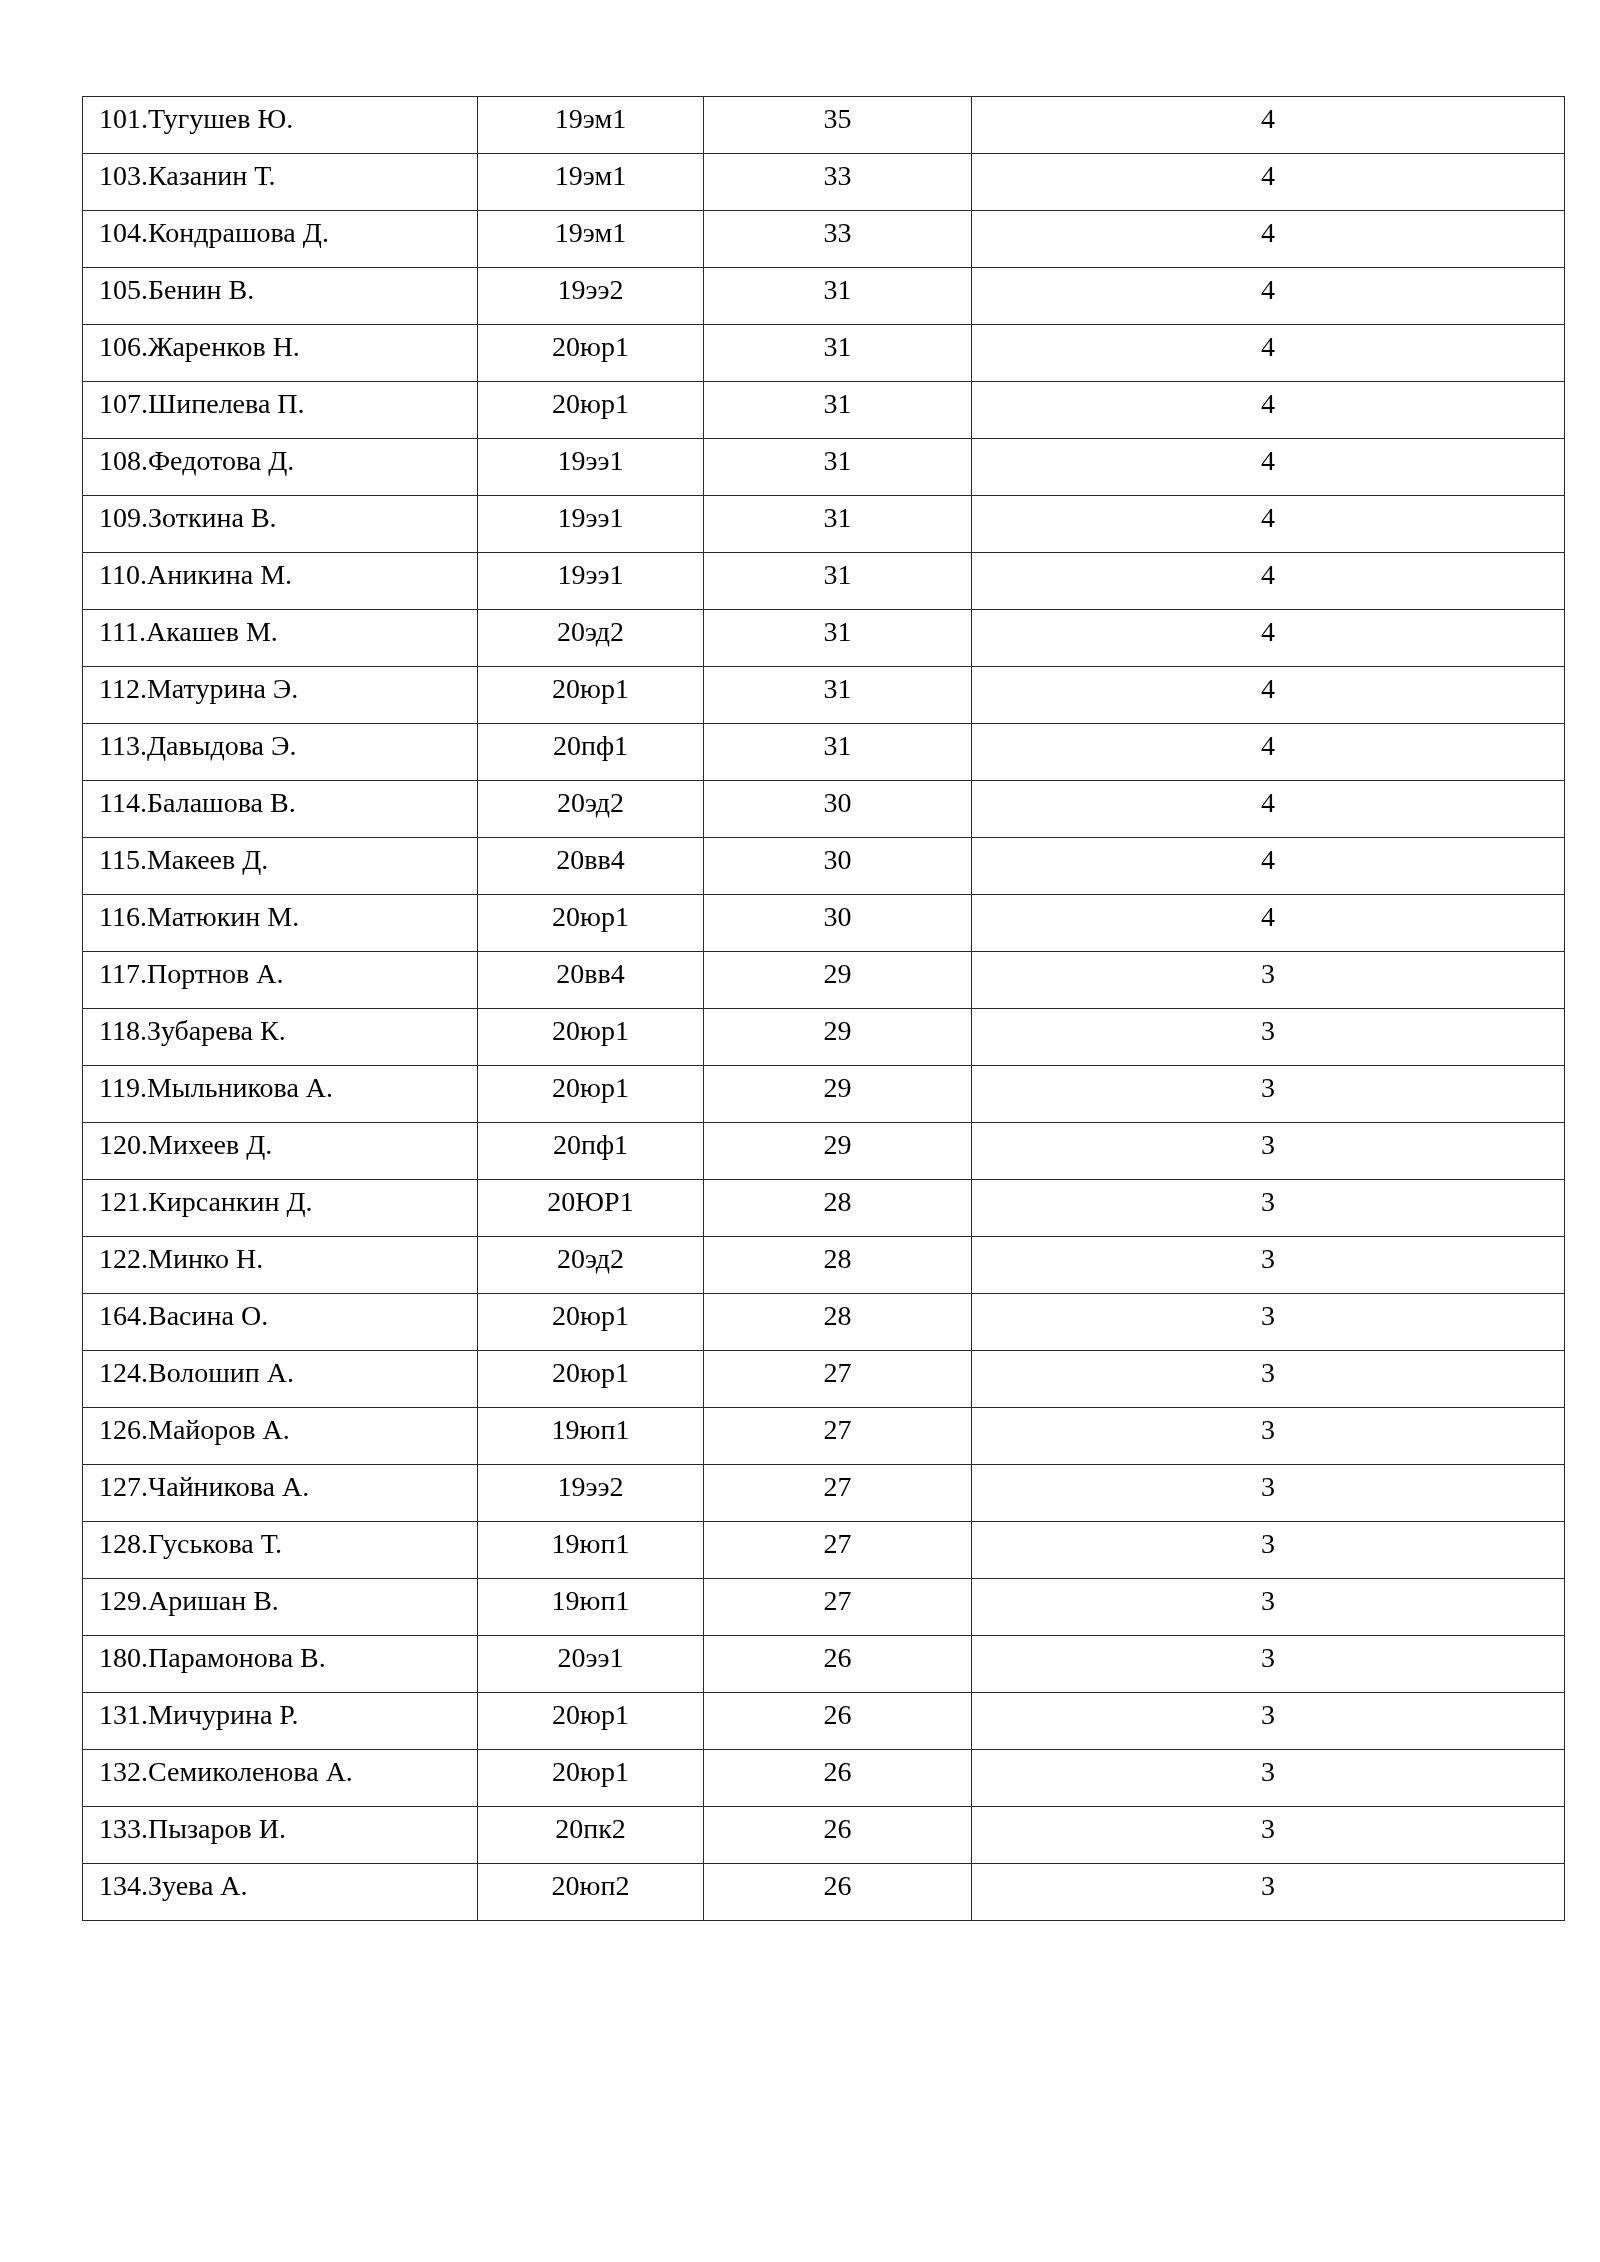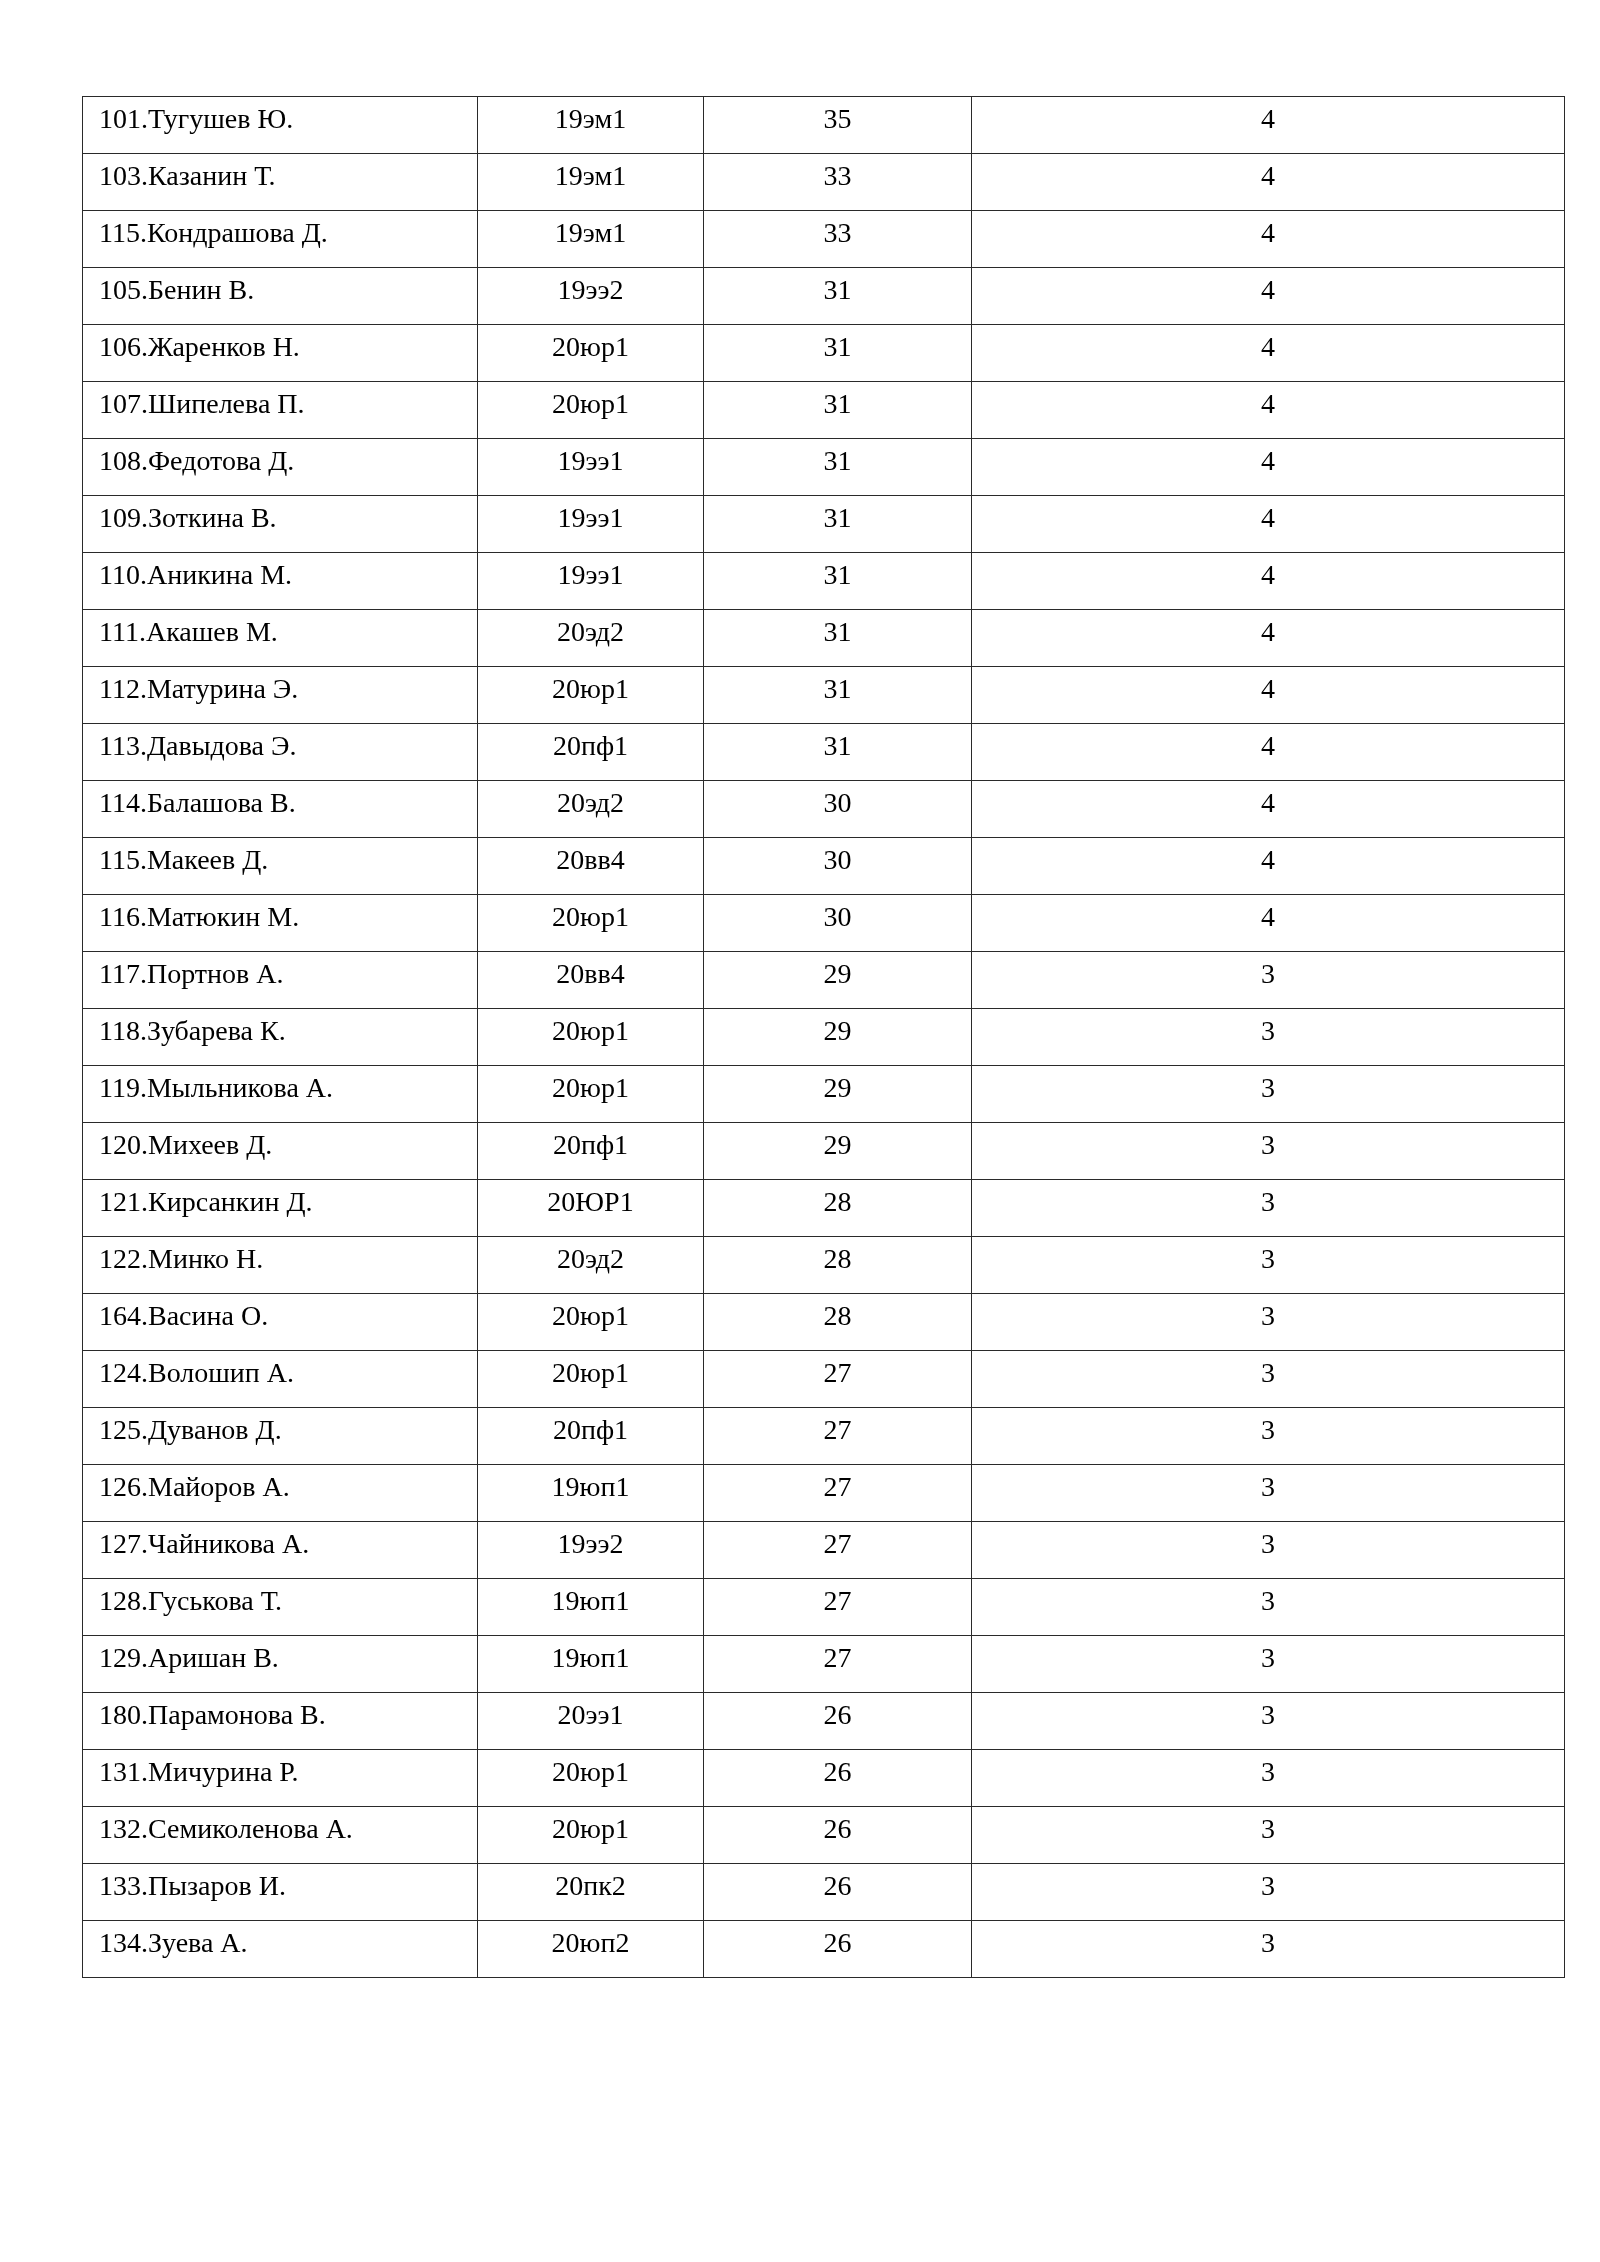--- a/index.html
+++ b/index.html
@@ -87,21 +87,21 @@
           </td>
           <td class="score">
             <span>33</span>
           </td>
           <td class="grade">
             <span>4</span>
           </td>
         </tr>
         <tr>
           <td class="name">
-            <span>115.Кондрашова Д.</span>
+            <span>104.Кондрашова Д.</span>
           </td>
           <td class="group">
             <span>19эм1</span>
           </td>
           <td class="score">
             <span>33</span>
           </td>
           <td class="grade">
             <span>4</span>
           </td>
@@ -371,34 +371,20 @@
           <td class="grade">
             <span>3</span>
           </td>
         </tr>
         <tr>
           <td class="name">
             <span>124.Волошип А.</span>
           </td>
           <td class="group">
             <span>20юр1</span>
-          </td>
-          <td class="score">
-            <span>27</span>
-          </td>
-          <td class="grade">
-            <span>3</span>
-          </td>
-        </tr>
-        <tr>
-          <td class="name">
-            <span>125.Дуванов Д.</span>
-          </td>
-          <td class="group">
-            <span>20пф1</span>
           </td>
           <td class="score">
             <span>27</span>
           </td>
           <td class="grade">
             <span>3</span>
           </td>
         </tr>
         <tr>
           <td class="name">

